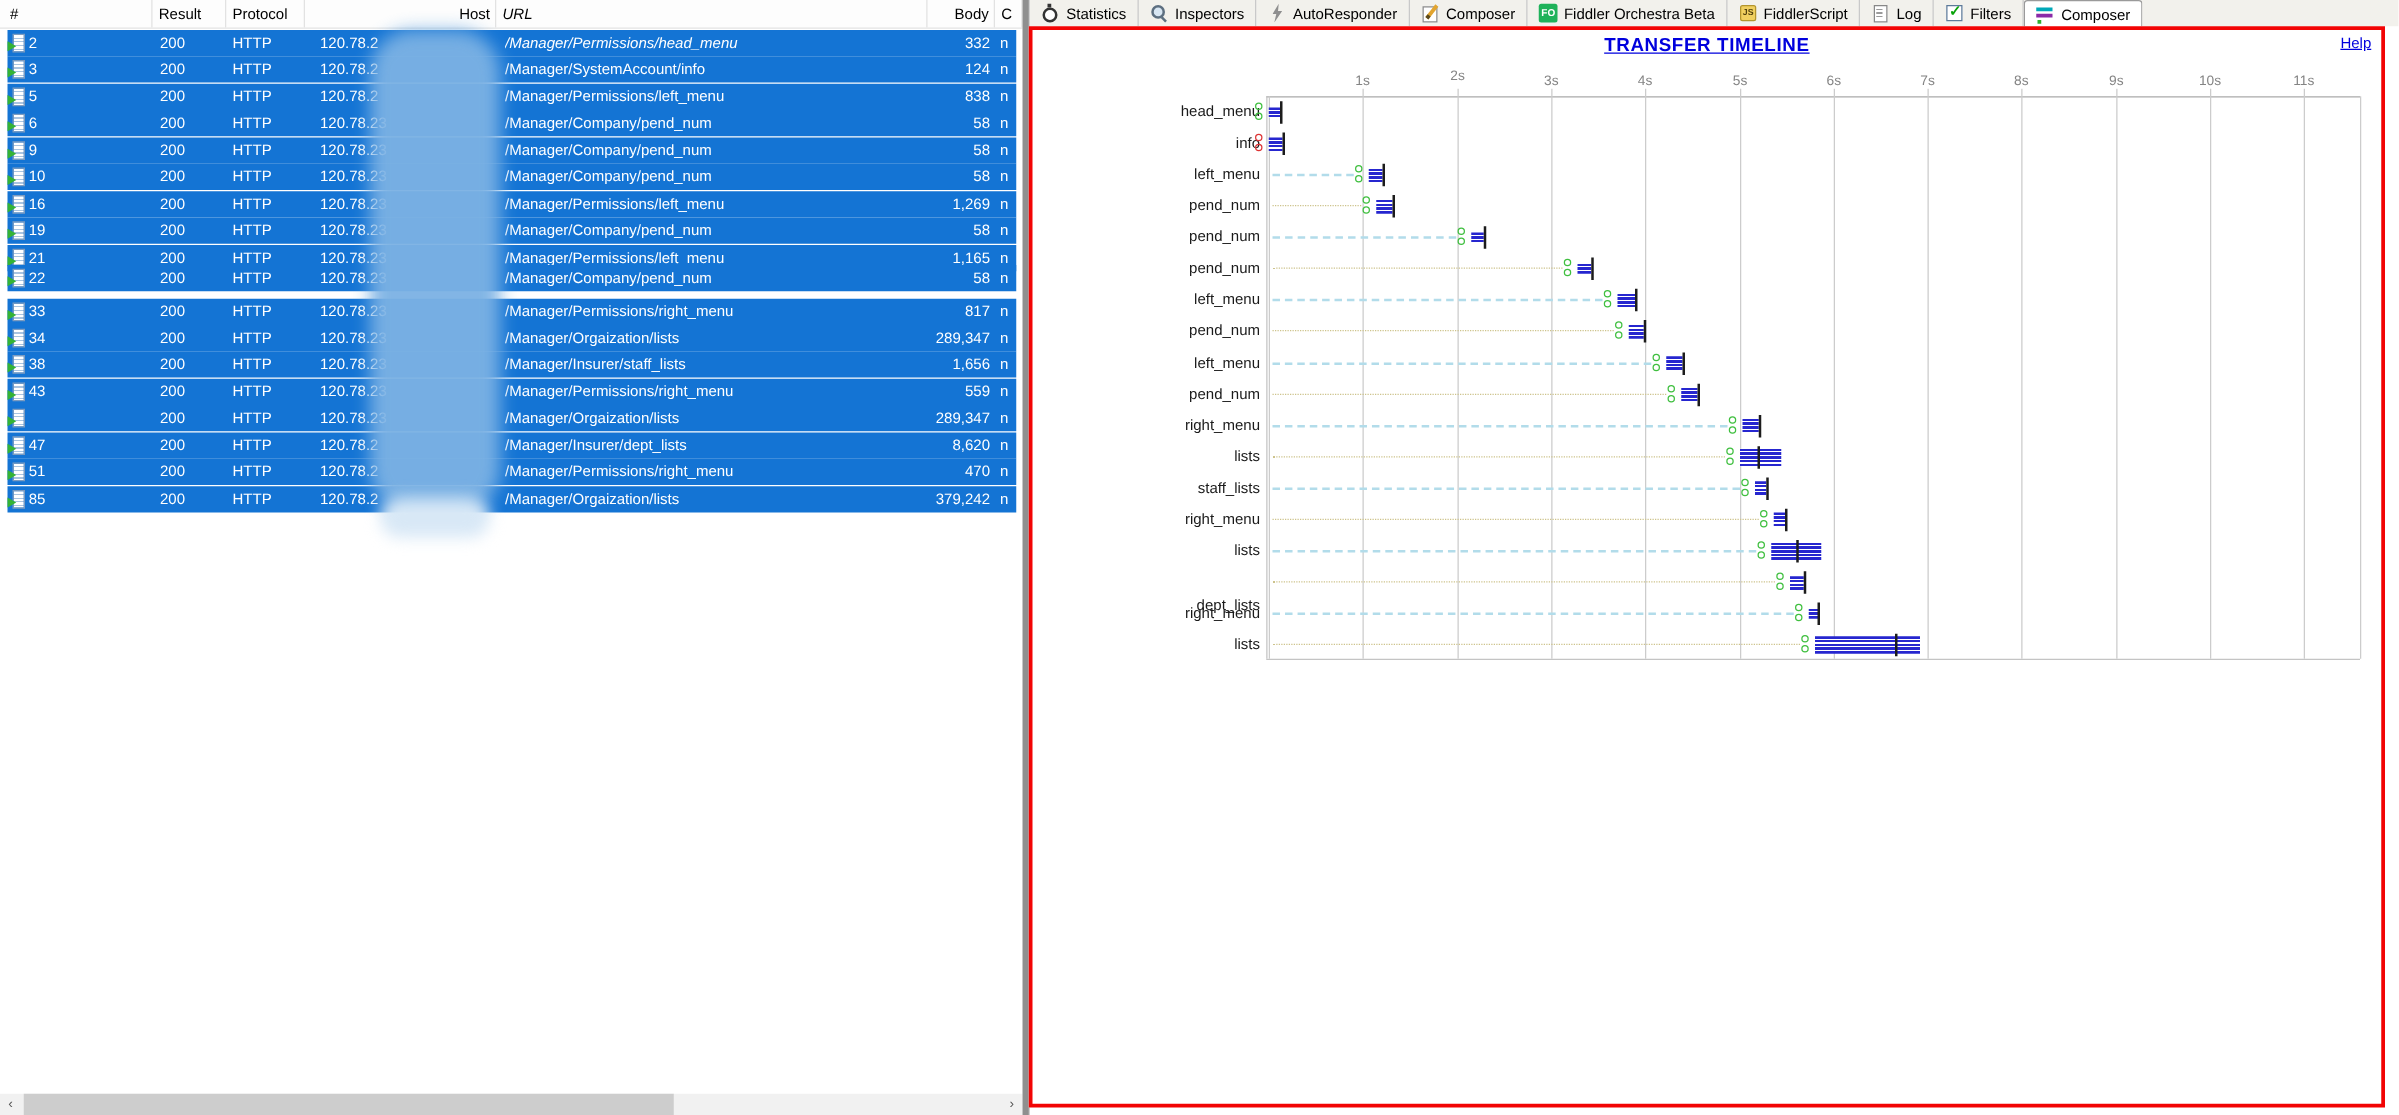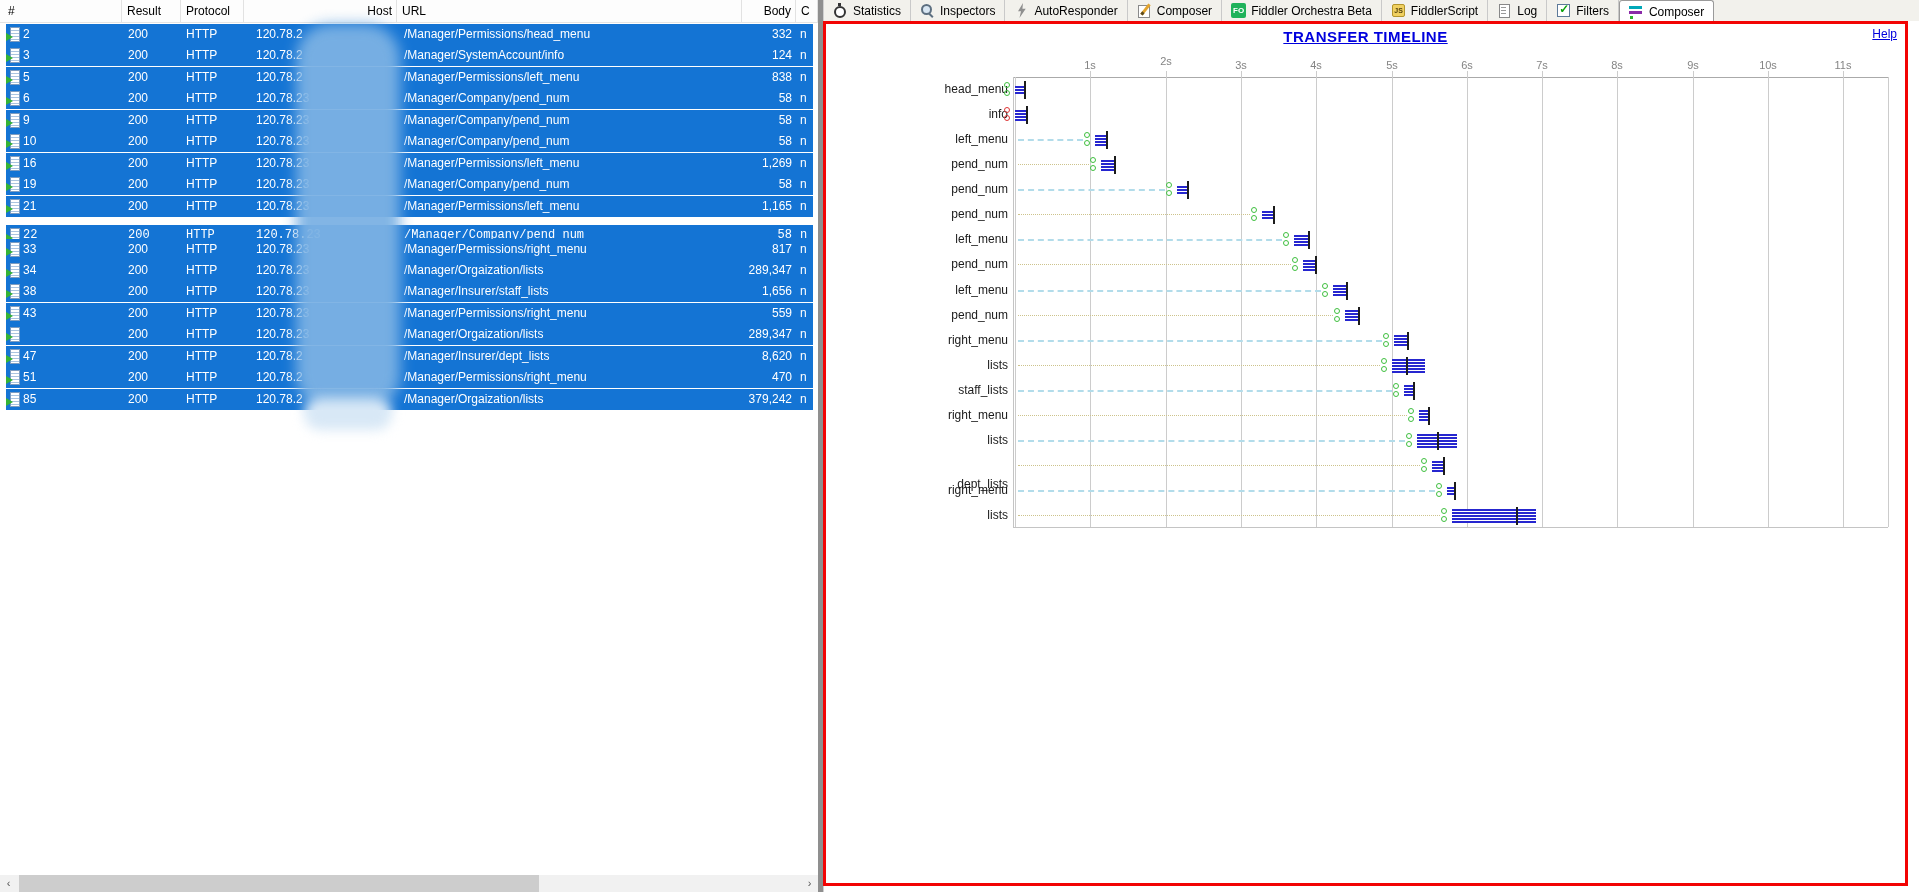--- a/index.html
+++ b/index.html
@@ -94,32 +94,32 @@
 <body>
 
 <div id="app">
 
   <div class="left-panel">
     <div class="list-header">
         <div class="hcell" style="left: 4px; width: 118px;">#</div>
         <div class="hcell" style="left: 123px; width: 58px;">Result</div>
         <div class="hcell" style="left: 182px; width: 62px;">Protocol</div>
         <div class="hcell" style="left: 245px; width: 152px; text-align: right;">Host</div>
-        <div class="hcell" style="left: 398px; width: 344px;">URL</div>
+        <div class="hcell" style="left: 398px; width: 344px; font-style: italic;">URL</div>
         <div class="hcell" style="left: 743px; width: 53px; text-align: right;">Body</div>
         <div class="hcell" style="left: 797px; width: 21px;">C</div>
       </div>
     <div class="rows">
         <div class="session-row" style="top: 0px;">
           <div class="session-icon"></div>
           <div class="rcell" style="left: 17px; width: 90px;">2</div>
           <div class="rcell" style="left: 122px; width: 48px;">200</div>
           <div class="rcell" style="left: 180px; width: 55px;">HTTP</div>
           <div class="rcell" style="left: 250px; width: 140px;">120.78.2</div>
-          <div class="rcell" style="left: 398px; width: 335px;">/Manager/Permissions/head_menu</div>
+          <div class="rcell" style="left: 398px; width: 335px; font-style: italic;">/Manager/Permissions/head_menu</div>
           <div class="rcell" style="left: 655px; width: 131px; text-align: right;">332</div>
           <div class="rcell" style="left: 794px; width: 18px;">n</div>
         </div>
         <div class="session-row" style="top: 21.45px;">
           <div class="session-icon"></div>
           <div class="rcell" style="left: 17px; width: 90px;">3</div>
           <div class="rcell" style="left: 122px; width: 48px;">200</div>
           <div class="rcell" style="left: 180px; width: 55px;">HTTP</div>
           <div class="rcell" style="left: 250px; width: 140px;">120.78.2</div>
           <div class="rcell" style="left: 398px; width: 335px;">/Manager/SystemAccount/info</div>
@@ -189,21 +189,21 @@
         <div class="session-row" style="top: 171.6px;">
           <div class="session-icon"></div>
           <div class="rcell" style="left: 17px; width: 90px;">21</div>
           <div class="rcell" style="left: 122px; width: 48px;">200</div>
           <div class="rcell" style="left: 180px; width: 55px;">HTTP</div>
           <div class="rcell" style="left: 250px; width: 140px;">120.78.23</div>
           <div class="rcell" style="left: 398px; width: 335px;">/Manager/Permissions/left_menu</div>
           <div class="rcell" style="left: 655px; width: 131px; text-align: right;">1,165</div>
           <div class="rcell" style="left: 794px; width: 18px;">n</div>
         </div>
-        <div class="session-row" style="top: 201px; font-family: Liberation Mono, monospace;">
+        <div class="session-row" style="top: 188px;">
           <div class="session-icon"></div>
           <div class="rcell" style="left: 17px; width: 90px;">22</div>
           <div class="rcell" style="left: 122px; width: 48px;">200</div>
           <div class="rcell" style="left: 180px; width: 55px;">HTTP</div>
           <div class="rcell" style="left: 250px; width: 140px;">120.78.23</div>
           <div class="rcell" style="left: 398px; width: 335px;">/Manager/Company/pend_num</div>
           <div class="rcell" style="left: 655px; width: 131px; text-align: right;">58</div>
           <div class="rcell" style="left: 794px; width: 18px;">n</div>
         </div>
         <div class="session-row" style="top: 214.5px;">

